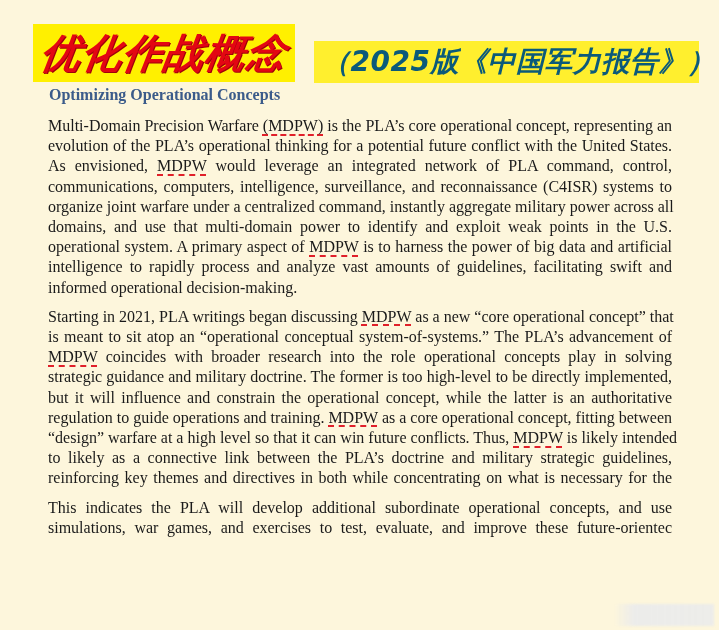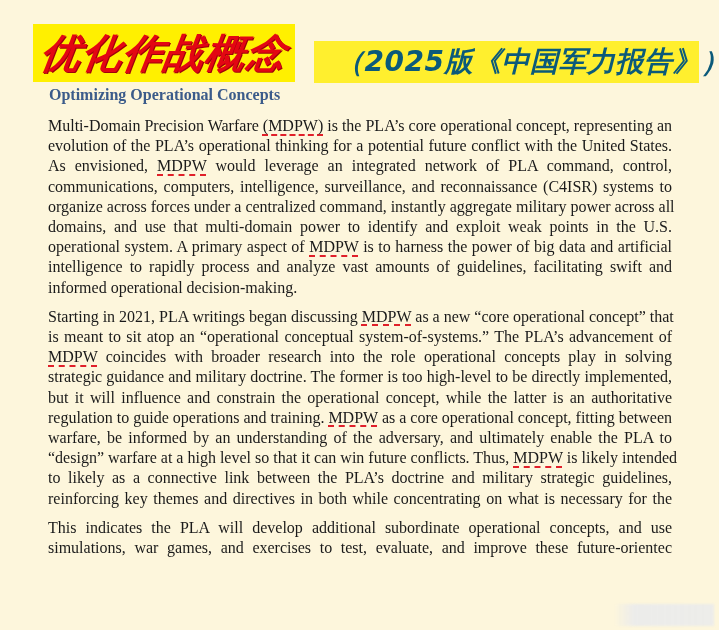--- a/index.html
+++ b/index.html
@@ -21,21 +21,21 @@
     font-weight: 900; font-size: 40px; color: #e30613;
     font-style: italic; letter-spacing: 1px;
     transform: skewX(-8deg);
     text-shadow: 1px 1px 0 #a0000a;
     white-space: nowrap;
   }
   .banner-right {
     position: absolute; left: 314px; top: 41px;
     width: 385px; height: 42px;
     background: #ffef2e;
-    display: flex; align-items: center; padding-left: 22px; box-sizing: border-box;
+    display: flex; align-items: center; padding-left: 8px; box-sizing: border-box;
   }
   .banner-right span {
     font-family: "DejaVu Sans", sans-serif;
     font-weight: bold; font-size: 28px; color: #0b5a7a;
     font-style: italic; white-space: nowrap; letter-spacing: 0.5px;
   }
   .section-title {
     position: absolute; left: 49px; top: 86px;
     font-size: 16px; font-weight: bold; color: #3b5b8a; font-family: Liberation Serif, serif;
   }
@@ -69,34 +69,33 @@
   <span>（2025版《中国军力报告》）</span>
 </div>
 <div class="section-title">Optimizing Operational Concepts</div>
 
 <div class="doc" id="doc">
     <p>
       <span class="line"><span>Multi-Domain Precision Warfare </span><span class="mdpw">(MDPW)</span><span> is the PLA’s core operational concept, representing an</span></span>
       <span class="line"><span>evolution of the PLA’s operational thinking for a potential future conflict with the United States.</span></span>
       <span class="line"><span>As envisioned, </span><span class="mdpw">MDPW</span><span> would leverage an integrated network of PLA command, control,</span></span>
       <span class="line"><span>communications, computers, intelligence, surveillance, and reconnaissance (C4ISR) systems to</span></span>
-      <span class="line"><span>organize across forces under a centralized command, instantly aggregate military power across all</span></span>
+      <span class="line"><span>organize joint warfare under a centralized command, instantly aggregate military power across all</span></span>
       <span class="line"><span>domains, and use that multi-domain power to identify and exploit weak points in the U.S.</span></span>
       <span class="line"><span>operational system. A primary aspect of </span><span class="mdpw">MDPW</span><span> is to harness the power of big data and artificial</span></span>
       <span class="line"><span>intelligence to rapidly process and analyze vast amounts of guidelines, facilitating swift and</span></span>
       <span class="line last"><span>informed operational decision-making.</span></span>
     </p>
     <p>
       <span class="line"><span>Starting in 2021, PLA writings began discussing </span><span class="mdpw">MDPW</span><span> as a new “core operational concept” that</span></span>
       <span class="line"><span>is meant to sit atop an “operational conceptual system-of-systems.” The PLA’s advancement of</span></span>
       <span class="line"><span class="mdpw">MDPW</span><span> coincides with broader research into the role operational concepts play in solving</span></span>
       <span class="line"><span>strategic guidance and military doctrine. The former is too high-level to be directly implemented,</span></span>
       <span class="line"><span>but it will influence and constrain the operational concept, while the latter is an authoritative</span></span>
       <span class="line"><span>regulation to guide operations and training. </span><span class="mdpw">MDPW</span><span> as a core operational concept, fitting between</span></span>
-      <span class="line"><span>warfare, be informed by an understanding of the adversary, and ultimately enable the PLA to</span></span>
       <span class="line"><span>“design” warfare at a high level so that it can win future conflicts. Thus, </span><span class="mdpw">MDPW</span><span> is likely intended</span></span>
       <span class="line"><span>to likely as a connective link between the PLA’s doctrine and military strategic guidelines,</span></span>
       <span class="line"><span>reinforcing key themes and directives in both while concentrating on what is necessary for the</span></span>
     </p>
     <p>
       <span class="line"><span>This indicates the PLA will develop additional subordinate operational concepts, and use</span></span>
       <span class="line"><span>simulations, war games, and exercises to test, evaluate, and improve these future-orientec</span></span>
     </p>
   </div>
 

